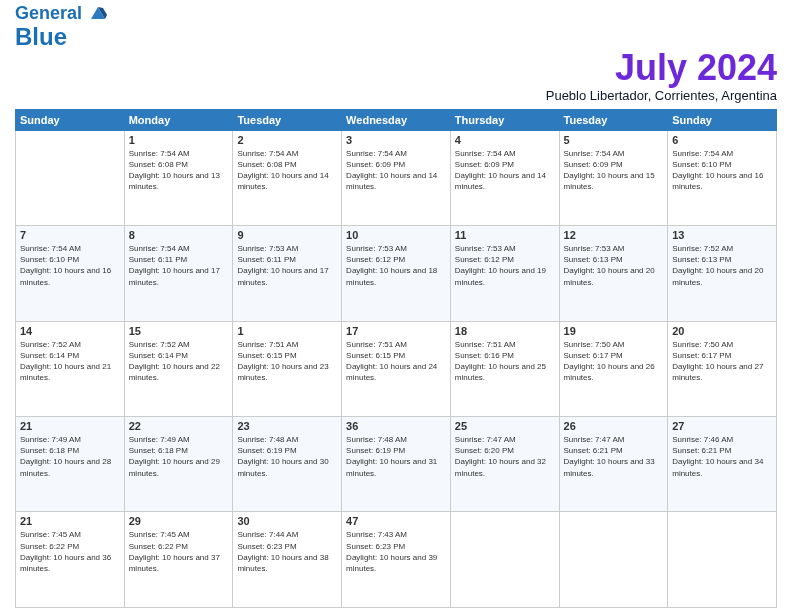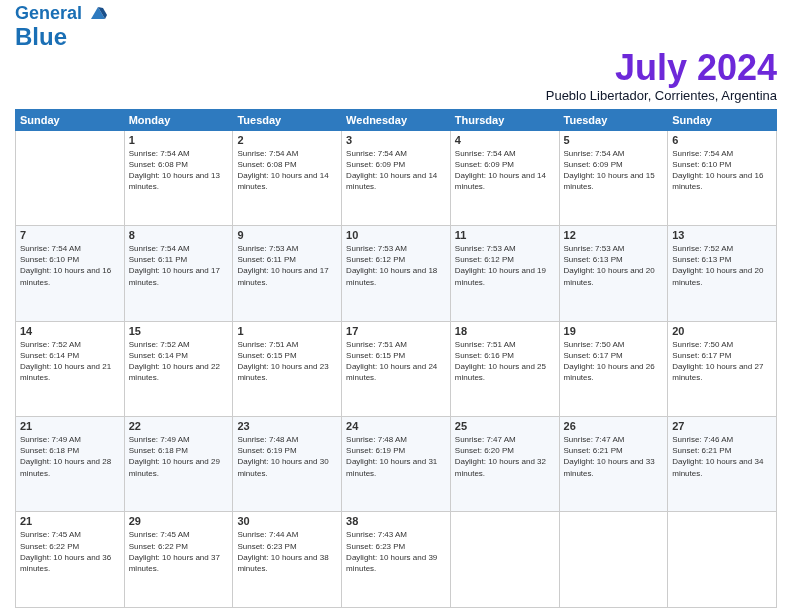--- a/index.html
+++ b/index.html
@@ -222,21 +222,21 @@
           </td>
           <td>
             <span class="day-number">22</span>
             <div class="day-info">Sunrise: 7:49 AM<br>Sunset: 6:18 PM<br>Daylight: 10 hours and 29 minutes.</div>
           </td>
           <td>
             <span class="day-number">23</span>
             <div class="day-info">Sunrise: 7:48 AM<br>Sunset: 6:19 PM<br>Daylight: 10 hours and 30 minutes.</div>
           </td>
           <td>
-            <span class="day-number">24</span>
+            <span class="day-number">36</span>
             <div class="day-info">Sunrise: 7:48 AM<br>Sunset: 6:19 PM<br>Daylight: 10 hours and 31 minutes.</div>
           </td>
           <td>
             <span class="day-number">25</span>
             <div class="day-info">Sunrise: 7:47 AM<br>Sunset: 6:20 PM<br>Daylight: 10 hours and 32 minutes.</div>
           </td>
           <td>
             <span class="day-number">26</span>
             <div class="day-info">Sunrise: 7:47 AM<br>Sunset: 6:21 PM<br>Daylight: 10 hours and 33 minutes.</div>
           </td>
@@ -252,21 +252,21 @@
           </td>
           <td>
             <span class="day-number">29</span>
             <div class="day-info">Sunrise: 7:45 AM<br>Sunset: 6:22 PM<br>Daylight: 10 hours and 37 minutes.</div>
           </td>
           <td>
             <span class="day-number">30</span>
             <div class="day-info">Sunrise: 7:44 AM<br>Sunset: 6:23 PM<br>Daylight: 10 hours and 38 minutes.</div>
           </td>
           <td>
-            <span class="day-number">38</span>
+            <span class="day-number">47</span>
             <div class="day-info">Sunrise: 7:43 AM<br>Sunset: 6:23 PM<br>Daylight: 10 hours and 39 minutes.</div>
           </td>
           <td class="empty-cell"></td>
           <td class="empty-cell"></td>
           <td class="empty-cell"></td>
         </tr>
       </tbody>
   </table>
 </div>
 

